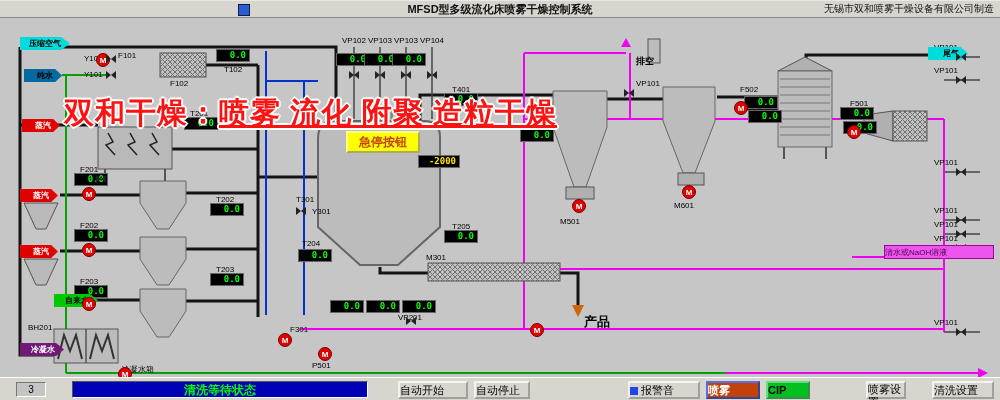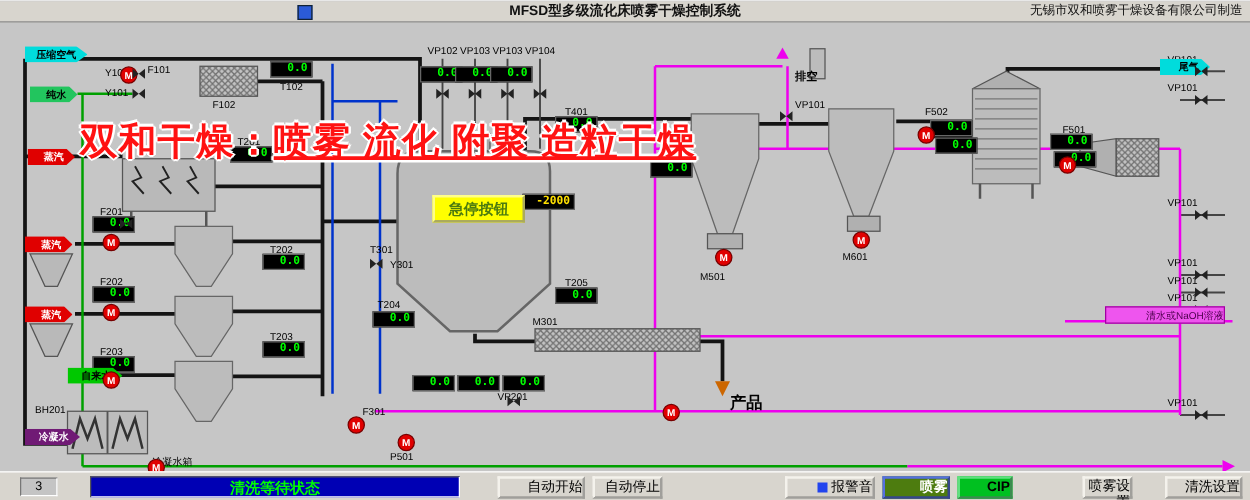--- a/index.html
+++ b/index.html
@@ -21,40 +21,40 @@
   .disp.wide{width:42px;color:#ffe000}
   .motor{position:absolute;width:14px;height:14px;border-radius:50%;background:#e00000;border:1px solid #700;
          color:#fff;font-size:8px;font-weight:bold;text-align:center;line-height:13px;z-index:5;box-sizing:border-box}
   .valve{position:absolute;width:10px;height:8px;z-index:5}
   .valve::before,.valve::after{content:"";position:absolute;top:0}
   .valve::before{left:0;border-top:4px solid transparent;border-bottom:4px solid transparent;border-left:5px solid #222}
   .valve::after{right:0;border-top:4px solid transparent;border-bottom:4px solid transparent;border-right:5px solid #222}
   .src{position:absolute;height:13px;line-height:13px;font-size:8px;font-weight:bold;text-align:right;color:#000;
        clip-path:polygon(0 0,82% 0,100% 50%,82% 100%,0 100%);padding:0 9px 0 2px;z-index:5;box-sizing:border-box}
   .src.light{color:#fff}
-  .naoh{position:absolute;left:884px;top:228px;width:96px;height:14px;background:#ee55ee;border:1px solid #a000a0;
-        color:#4d004d;font-size:8px;text-align:right;line-height:13px;z-index:5;box-sizing:border-box}
-  .estop{position:absolute;left:346px;top:139px;width:74px;height:22px;background:#ffff00;border:2px outset #ffff88;
-         color:#4d7c0f;font-weight:bold;font-size:12px;text-align:center;line-height:18px;z-index:6;box-sizing:border-box;cursor:pointer}
+  .naoh{position:absolute;left:884px;top:228px;width:110px;height:14px;background:#ee55ee;border:1px solid #a000a0;
+        color:#4d004d;font-size:8px;text-align:left;line-height:13px;z-index:5;box-sizing:border-box}
+  .estop{position:absolute;left:346px;top:114px;width:74px;height:22px;background:#ffff00;border:2px outset #ffff88;
+         color:#c2410c;font-weight:bold;font-size:12px;text-align:center;line-height:18px;z-index:6;box-sizing:border-box;cursor:pointer}
   .product-label{position:absolute;left:584px;top:296px;font-size:13px;font-weight:bold;z-index:5}
   .watermark{position:absolute;left:64px;top:76px;font-size:30px;font-weight:bold;letter-spacing:1px;white-space:nowrap;
              z-index:9;color:#ff1212;pointer-events:none;
              text-shadow:2px 0 #fff,-2px 0 #fff,0 2px #fff,0 -2px #fff,1px 1px #fff,-1px -1px #fff,1px -1px #fff,-1px 1px #fff}
   .watermark .slogan{text-decoration:underline}
   
   .footer{position:absolute;left:0;top:376px;width:1000px;height:24px;background:#d8d5ce;border-top:1px solid #fff;z-index:20}
   .counter{position:absolute;left:16px;top:4px;width:30px;height:15px;background:#c4c4c4;border:1px solid;
            border-color:#777 #fff #fff #777;font-size:10px;text-align:center;line-height:14px;box-sizing:border-box}
   .status{position:absolute;left:72px;top:3px;width:296px;height:17px;background:#0000b4;border:1px solid;
           border-color:#555 #fff #fff #555;color:#00ff00;font-weight:bold;font-size:12px;text-align:center;line-height:16px;box-sizing:border-box}
   .btn{position:absolute;top:3px;height:18px;background:#d8d5ce;border:2px outset #f4f2ec;font-size:11px;
-       text-align:right;line-height:13px;box-sizing:border-box;color:#000;font-family:"Liberation Sans",sans-serif;padding:0;cursor:pointer}
+       text-align:left;line-height:13px;box-sizing:border-box;color:#000;font-family:"Liberation Sans",sans-serif;padding:0;cursor:pointer}
   .b-start{left:398px;width:70px}.b-stop{left:474px;width:56px}
   .b-alarm{left:628px;width:72px}
-  .b-spray{left:706px;width:54px;background:#4d7c0f;color:#fff;font-weight:bold;border-color:#5570e0}
+  .b-spray{left:706px;width:54px;background:#c2410c;color:#fff;font-weight:bold;border-color:#5570e0}
   .b-cip{left:766px;width:44px;background:#00c020;font-weight:bold;border-color:#60e080}
   .b-sprayset{left:866px;width:40px}.b-cleanset{left:932px;width:62px}
   .alarm-icon{display:inline-block;width:8px;height:8px;background:#2244ee;margin-right:3px;vertical-align:-1px}
 </style>
 </head>
 <body>
 
 <div class="screen">
 
   <div class="titlebar">
@@ -187,21 +187,21 @@
         <rect x="648" y="22" width="12" height="24" fill="#bcbcbc" stroke="#555"></rect>
       </g>
       <polygon points="572,288 584,288 578,300" fill="#cc6600"></polygon>
     </svg>
 
     <div class="watermark">
       <span class="brand">双和干燥：</span><span class="slogan">喷雾 流化 附聚 造粒干燥</span>
     </div>
 
     <div class="src" style="left: 20px; top: 20px; width: 50px; background: rgb(0, 220, 220);">压缩空气</div>
-    <div class="src" style="left: 24px; top: 52px; width: 38px; background: #22c55e;">纯水</div>
+    <div class="src" style="left: 24px; top: 52px; width: 38px; background: #0369a1;">纯水</div>
     <div class="src light" style="left: 22px; top: 102px; width: 38px; background: rgb(224, 0, 0);">蒸汽</div>
     <div class="src light" style="left: 20px; top: 172px; width: 38px; background: rgb(224, 0, 0);">蒸汽</div>
     <div class="src light" style="left: 20px; top: 228px; width: 38px; background: rgb(224, 0, 0);">蒸汽</div>
     <div class="src" style="left: 26px; top: 277px; width: 44px; background: rgb(0, 200, 0); margin-left: 28px;">自来水</div>
     <div class="src light" style="left: 20px; top: 326px; width: 44px; background: #701a75;">冷凝水</div>
     <div class="src" style="left:928px;top:30px;width:40px;background:#00dcdc">尾气</div>
 
     <div class="tag" style="left:342px;top:19px">VP102</div>
     <div class="tag" style="left:368px;top:19px">VP103</div>
     <div class="tag" style="left:394px;top:19px">VP103</div>

